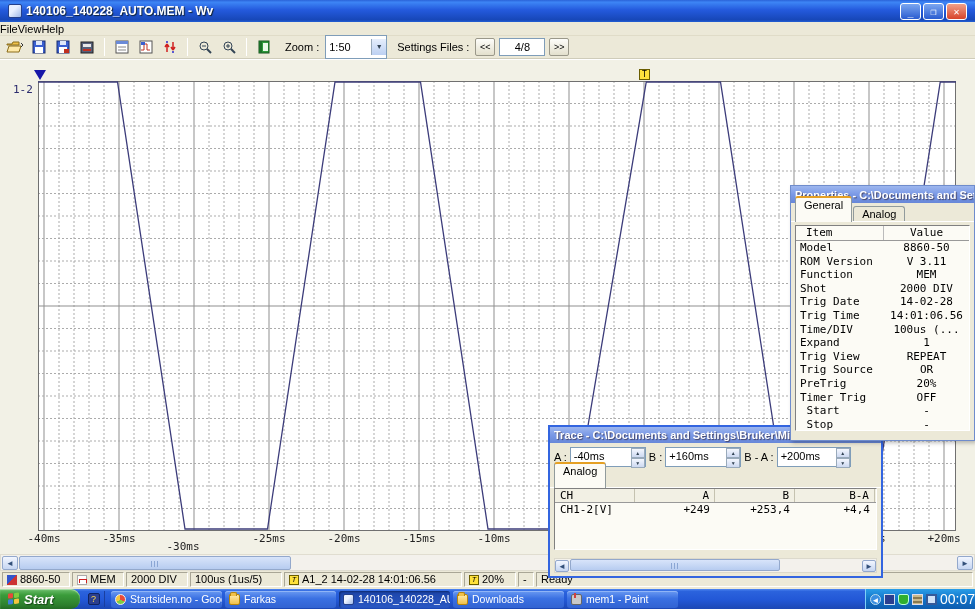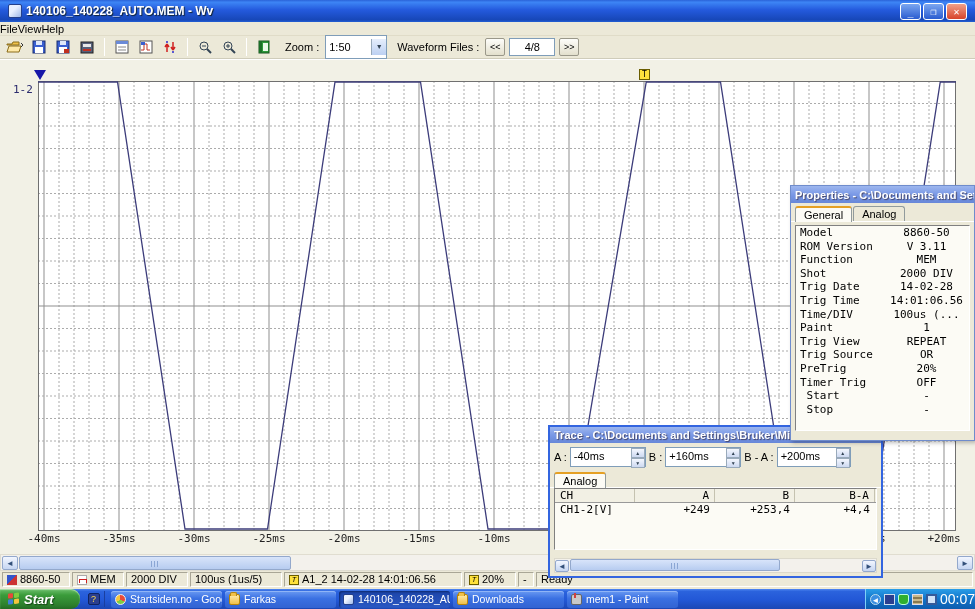--- a/index.html
+++ b/index.html
@@ -55,21 +55,21 @@
   .sicon.wave { background:#fff; border:1px solid #aaa; position:relative; }
   .sicon.wave::after { content:""; position:absolute; left:1px; top:3px; width:6px; height:3px; border:1px solid #d02020; border-bottom:none; }
   .sicon.trig { background:#ffe23c; border:1px solid #6a5d00; font-size:7px; line-height:9px; text-align:center; font-family:"DejaVu Sans Mono",monospace; }
 
   
   .childwin { position:absolute; background:#ece9d8; }
   .ctitle { height:17px; display:flex; align-items:center; padding:0 4px; color:#fff; font-weight:bold; font-size:11px;
     background:linear-gradient(180deg,#9db6ee 0%,#7a99e6 50%,#6787d8 100%); white-space:nowrap; overflow:hidden; text-shadow:1px 1px 1px #446; }
   .tabrow { display:flex; align-items:flex-end; height:19px; padding-left:4px; border-bottom:1px solid #fff; }
   .tab { border:1px solid #919b9c; border-bottom:none; border-radius:3px 3px 0 0; padding:1px 8px 0; background:#ece9d8; margin-right:1px; height:15px; }
-  .tab.active { background:#fcfbf5; height:16px; position:relative; top:1px; border-top:2px solid #e5a024; }
+  .tab.active { background:#fcfbf5; height:26px; position:relative; top:1px; border-top:2px solid #e5a024; }
 
   #props-win { left:790px; top:185px; width:185px; height:256px; border:1px solid #6f8ccc; z-index:30; box-shadow:2px 2px 4px rgba(0,0,0,.25); }
   .ptablewrap { margin:3px 4px 4px; border:1px solid; border-color:#808080 #fff #fff #808080; background:#fcfbf5; height:206px; overflow:hidden; }
   .phead { display:flex; border-bottom:1px solid #999; height:15px; font-family:"DejaVu Sans Mono",monospace; }
   .phead .pi { width:88px; padding-left:10px; border-right:1px solid #bbb; }
   .phead .pv { flex:1; text-align:center; }
   .prow { display:flex; height:13.6px; font-family:"DejaVu Sans Mono",monospace; font-size:11px; }
   .prow .pi { width:88px; padding-left:4px; white-space:pre; overflow:hidden; }
   .prow .pv { flex:1; text-align:center; white-space:nowrap; }
 
@@ -219,21 +219,21 @@
           <rect x="2" y="1" width="10" height="12" fill="#2d9a3a" stroke="#14521c"></rect>
           <rect x="2" y="1" width="3" height="12" fill="#1c7028"></rect>
           <rect x="6" y="3" width="5" height="8" fill="#eafae8"></rect>
         </svg>
     </span>
     <span class="tlabel">Zoom :</span>
     <span class="combo">
       <span class="cval">1:50</span>
       <span class="cbtn">▼</span>
     </span>
-    <span class="tlabel">Waveform Files :</span>
+    <span class="tlabel">Settings Files :</span>
     <span class="pagerbtn">&lt;&lt;</span>
     <span class="pagerbox">4/8</span>
     <span class="pagerbtn">&gt;&gt;</span>
   </div>
 
   <div class="client">
     <span class="chlabel">1-2</span>
     <span class="cursor-a"></span>
     <span class="trigmark">T</span>
     <svg id="plot-svg" width="918" height="450">
@@ -317,21 +317,21 @@
         <line x1="0" y1="360" x2="918" y2="360" stroke="#ababab" stroke-dasharray="2,2"></line>
         <line x1="0" y1="382.5" x2="918" y2="382.5" stroke="#ababab" stroke-dasharray="2,2"></line>
         <line x1="0" y1="405" x2="918" y2="405" stroke="#ababab" stroke-dasharray="2,2"></line>
         <line x1="0" y1="427.5" x2="918" y2="427.5" stroke="#ababab" stroke-dasharray="2,2"></line>
         <rect x="0.5" y="0.5" width="917" height="449" fill="none" stroke="#707070"></rect>
         <polyline points="2.1316282072803006e-14,1 79.49999999999997,1 146.99999999999997,448 229.49999999999997,448 297,1 382.5,1 450,448 532.5,448 608.25,1 682.5,1 751.5,448 832.5,448 902.25,1 918,1" fill="none" stroke="#3c3c7a" stroke-width="1.3"></polyline>
       </svg>
     <div id="xlabels">
         <span class="xlab" style="left: 44px;">-40ms</span>
         <span class="xlab" style="left: 119px;">-35ms</span>
-        <span class="xlab" style="left: 194px;">-30ms</span>
+        <span class="xlab" style="left: 183px; margin-top: 8px;">-30ms</span>
         <span class="xlab" style="left: 269px;">-25ms</span>
         <span class="xlab" style="left: 344px;">-20ms</span>
         <span class="xlab" style="left: 419px;">-15ms</span>
         <span class="xlab" style="left: 494px;">-10ms</span>
         <span class="xlab" style="left: 569px;">-5ms</span>
         <span class="xlab" style="left: 644px;">0ms</span>
         <span class="xlab" style="left: 719px;">+5ms</span>
         <span class="xlab" style="left: 794px;">+10ms</span>
         <span class="xlab" style="left: 869px;">+15ms</span>
         <span class="xlab" style="left: 944px;">+20ms</span>
@@ -432,20 +432,24 @@
     </div>
   </div>
 
   <div class="childwin" id="props-win">
     <div class="ctitle">Properties - C:\Documents and Settings\B</div>
     <div class="tabrow">
       <span class="tab active">General</span>
       <span class="tab">Analog</span>
     </div>
     <div class="ptablewrap">
+      <div class="phead">
+        <span class="pi">Item</span>
+        <span class="pv">Value</span>
+      </div>
       <div id="props-rows">
           <div class="prow">
             <span class="pi">Model</span>
             <span class="pv">8860-50</span>
           </div>
           <div class="prow">
             <span class="pi">ROM Version</span>
             <span class="pv">V 3.11</span>
           </div>
           <div class="prow">
@@ -462,21 +466,21 @@
           </div>
           <div class="prow">
             <span class="pi">Trig Time</span>
             <span class="pv">14:01:06.56</span>
           </div>
           <div class="prow">
             <span class="pi">Time/DIV</span>
             <span class="pv">100us (...</span>
           </div>
           <div class="prow">
-            <span class="pi">Paint</span>
+            <span class="pi">Expand</span>
             <span class="pv">1</span>
           </div>
           <div class="prow">
             <span class="pi">Trig View</span>
             <span class="pv">REPEAT</span>
           </div>
           <div class="prow">
             <span class="pi">Trig Source</span>
             <span class="pv">OR</span>
           </div>

